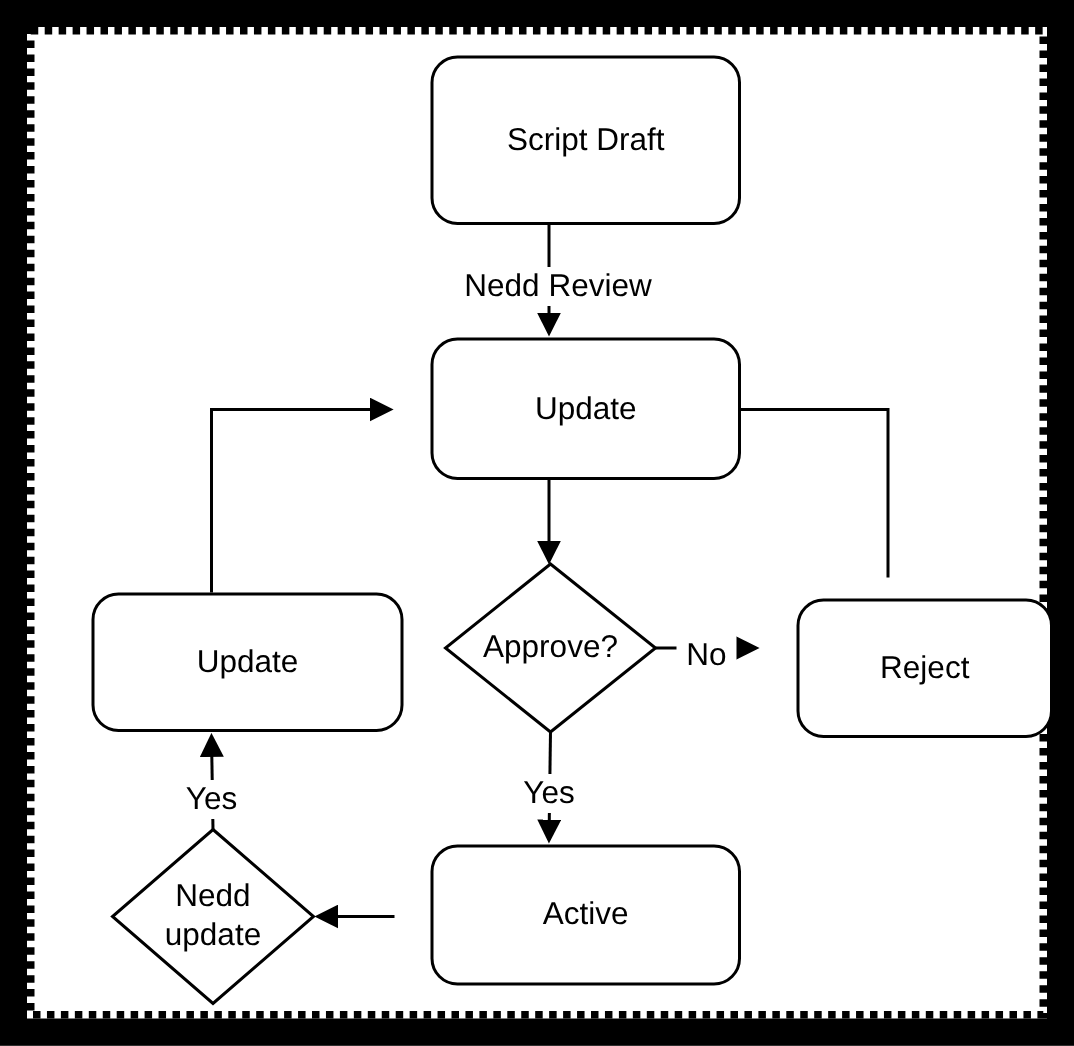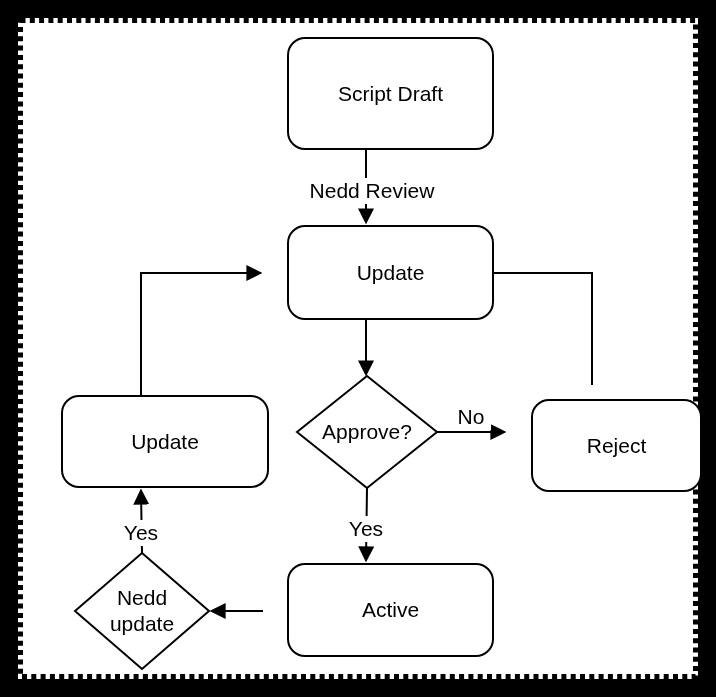--- a/index.html
+++ b/index.html
@@ -56,21 +56,21 @@
   .edge-label {
     position: absolute;
     font-size: 21px;
     line-height: 26px;
     text-align: center;
     background: #fff;
     z-index: 5;
     white-space: nowrap;
   }
   .edge-label.click-review { left: 303px; top: 178px; width: 138px; }
-  .edge-label.no           { left: 451px; top: 404px; width: 40px;  }
+  .edge-label.no           { left: 451px; top: 424px; width: 40px;  }
   .edge-label.yes-active   { left: 346px; top: 516px; width: 40px;  }
   .edge-label.yes-update   { left: 121px; top: 520px; width: 40px;  }
 </style>
 </head>
 <body>
 
 <div class="page">
   <div class="canvas"></div>
 
   <div class="layer">

